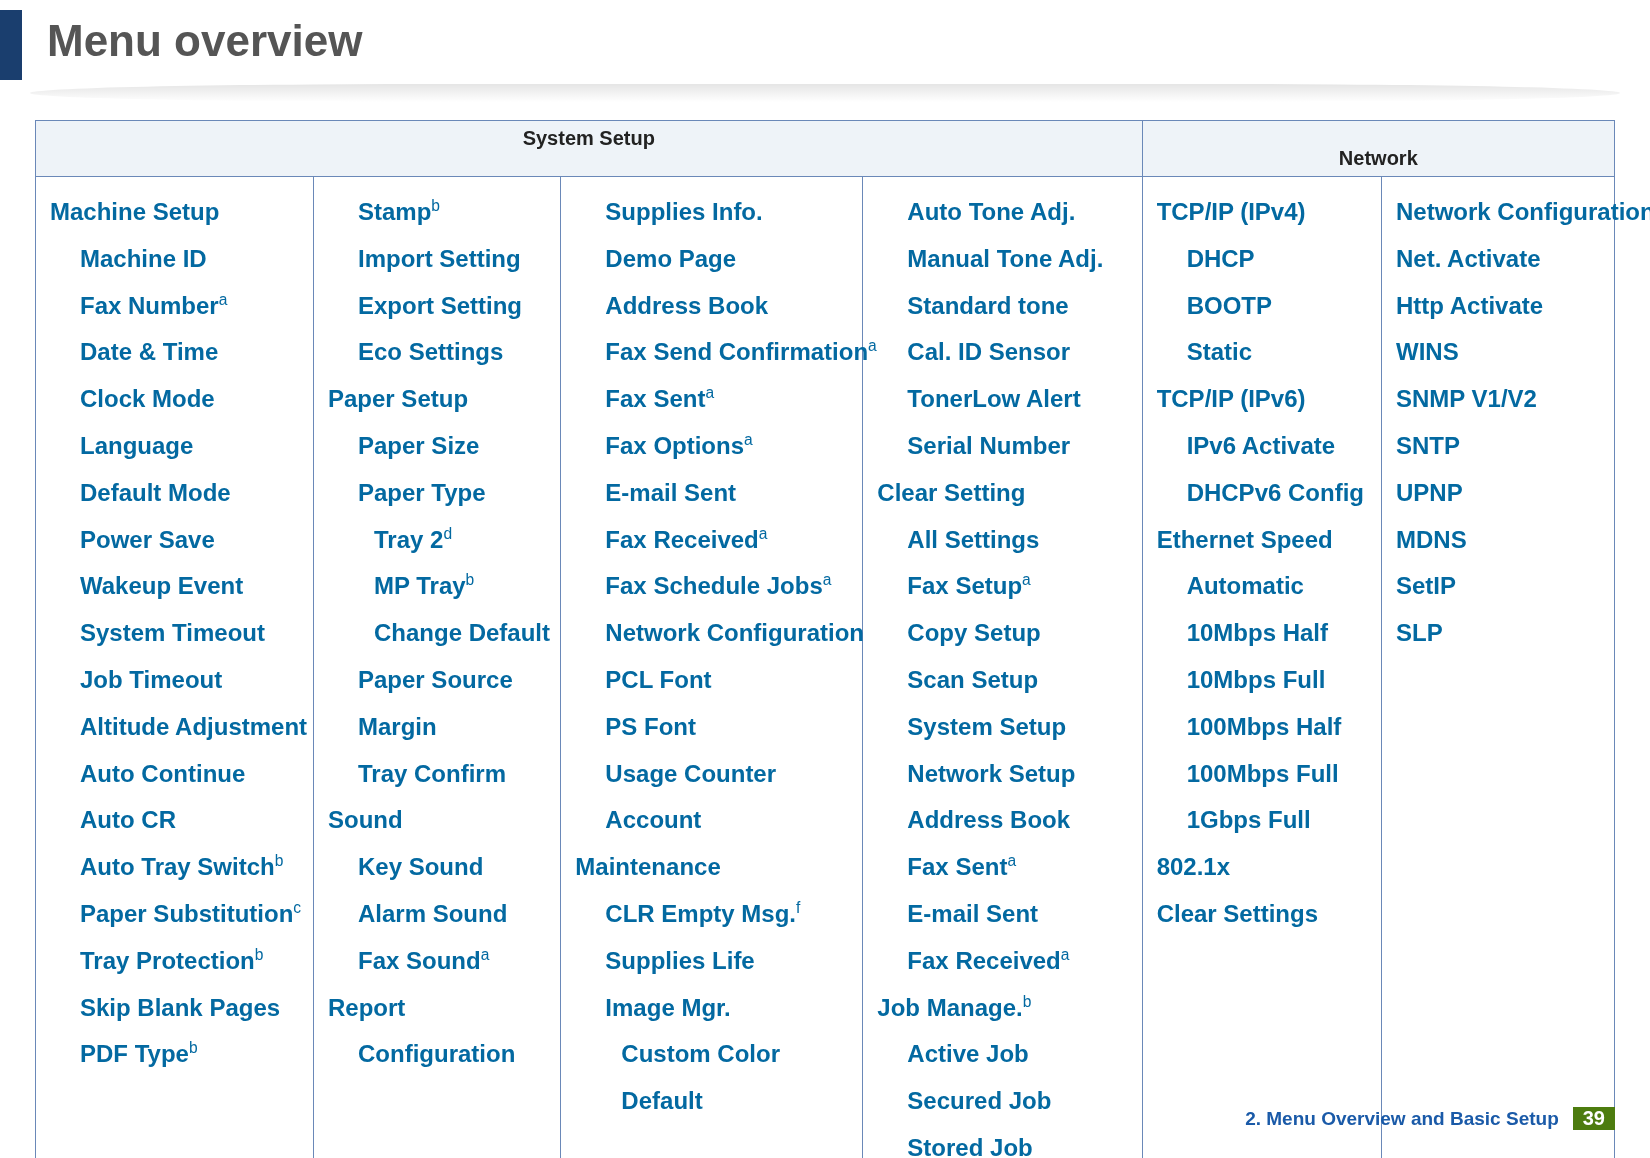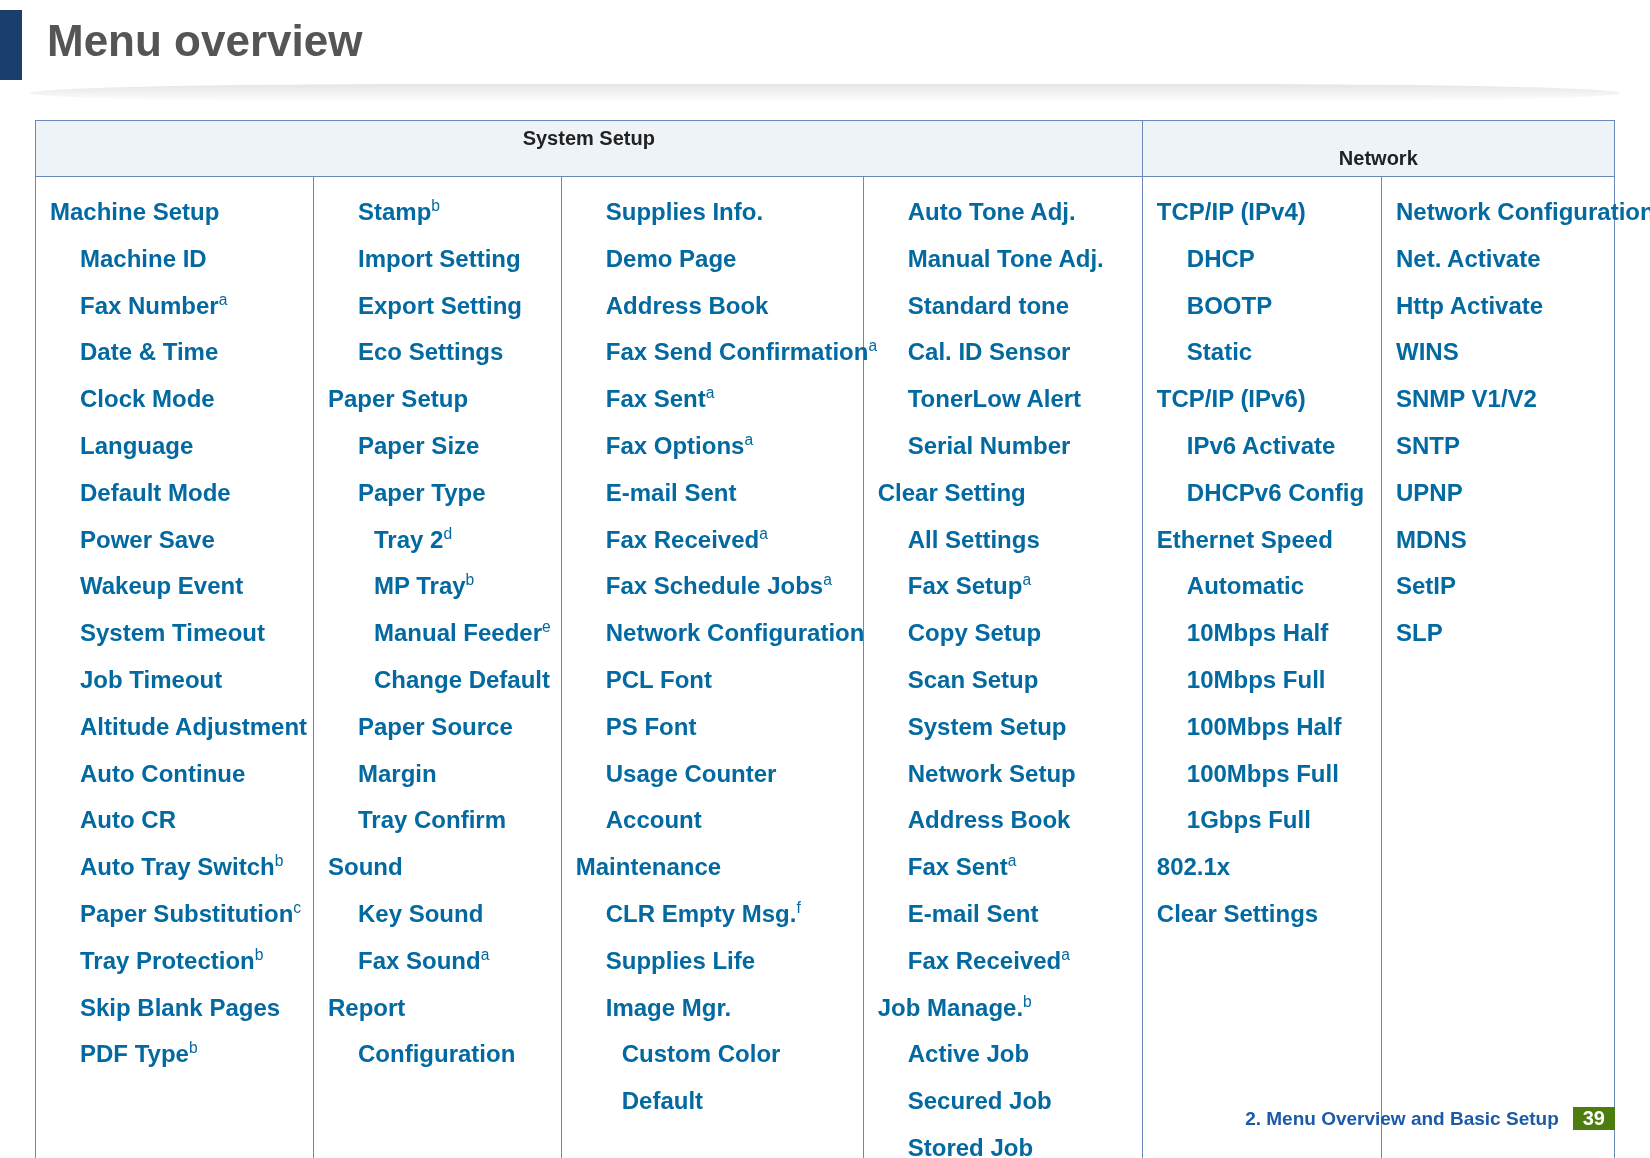--- a/index.html
+++ b/index.html
@@ -131,27 +131,27 @@
       <div class="col" style="width: 248px;">
         <div class="item lv1">Stamp<sup>b</sup></div>
         <div class="item lv1">Import Setting</div>
         <div class="item lv1">Export Setting</div>
         <div class="item lv1">Eco Settings</div>
         <div class="item lv0">Paper Setup</div>
         <div class="item lv1">Paper Size</div>
         <div class="item lv1">Paper Type</div>
         <div class="item lv2">Tray 2<sup>d</sup></div>
         <div class="item lv2">MP Tray<sup>b</sup></div>
-        <div class="item lv2">Manual Feeder<sup>e</sup></div>
         <div class="item lv2">Change Default</div>
         <div class="item lv1">Paper Source</div>
         <div class="item lv1">Margin</div>
         <div class="item lv1">Tray Confirm</div>
         <div class="item lv0">Sound</div>
         <div class="item lv1">Key Sound</div>
+        <div class="item lv1">Alarm Sound</div>
         <div class="item lv1">Fax Sound<sup>a</sup></div>
         <div class="item lv0">Report</div>
         <div class="item lv1">Configuration</div>
       </div>
       <div class="col" style="width: 302px;">
         <div class="item lv1">Supplies Info.</div>
         <div class="item lv1">Demo Page</div>
         <div class="item lv1">Address Book</div>
         <div class="item lv1">Fax Send Confirmation<sup>a</sup></div>
         <div class="item lv1">Fax Sent<sup>a</sup></div>

